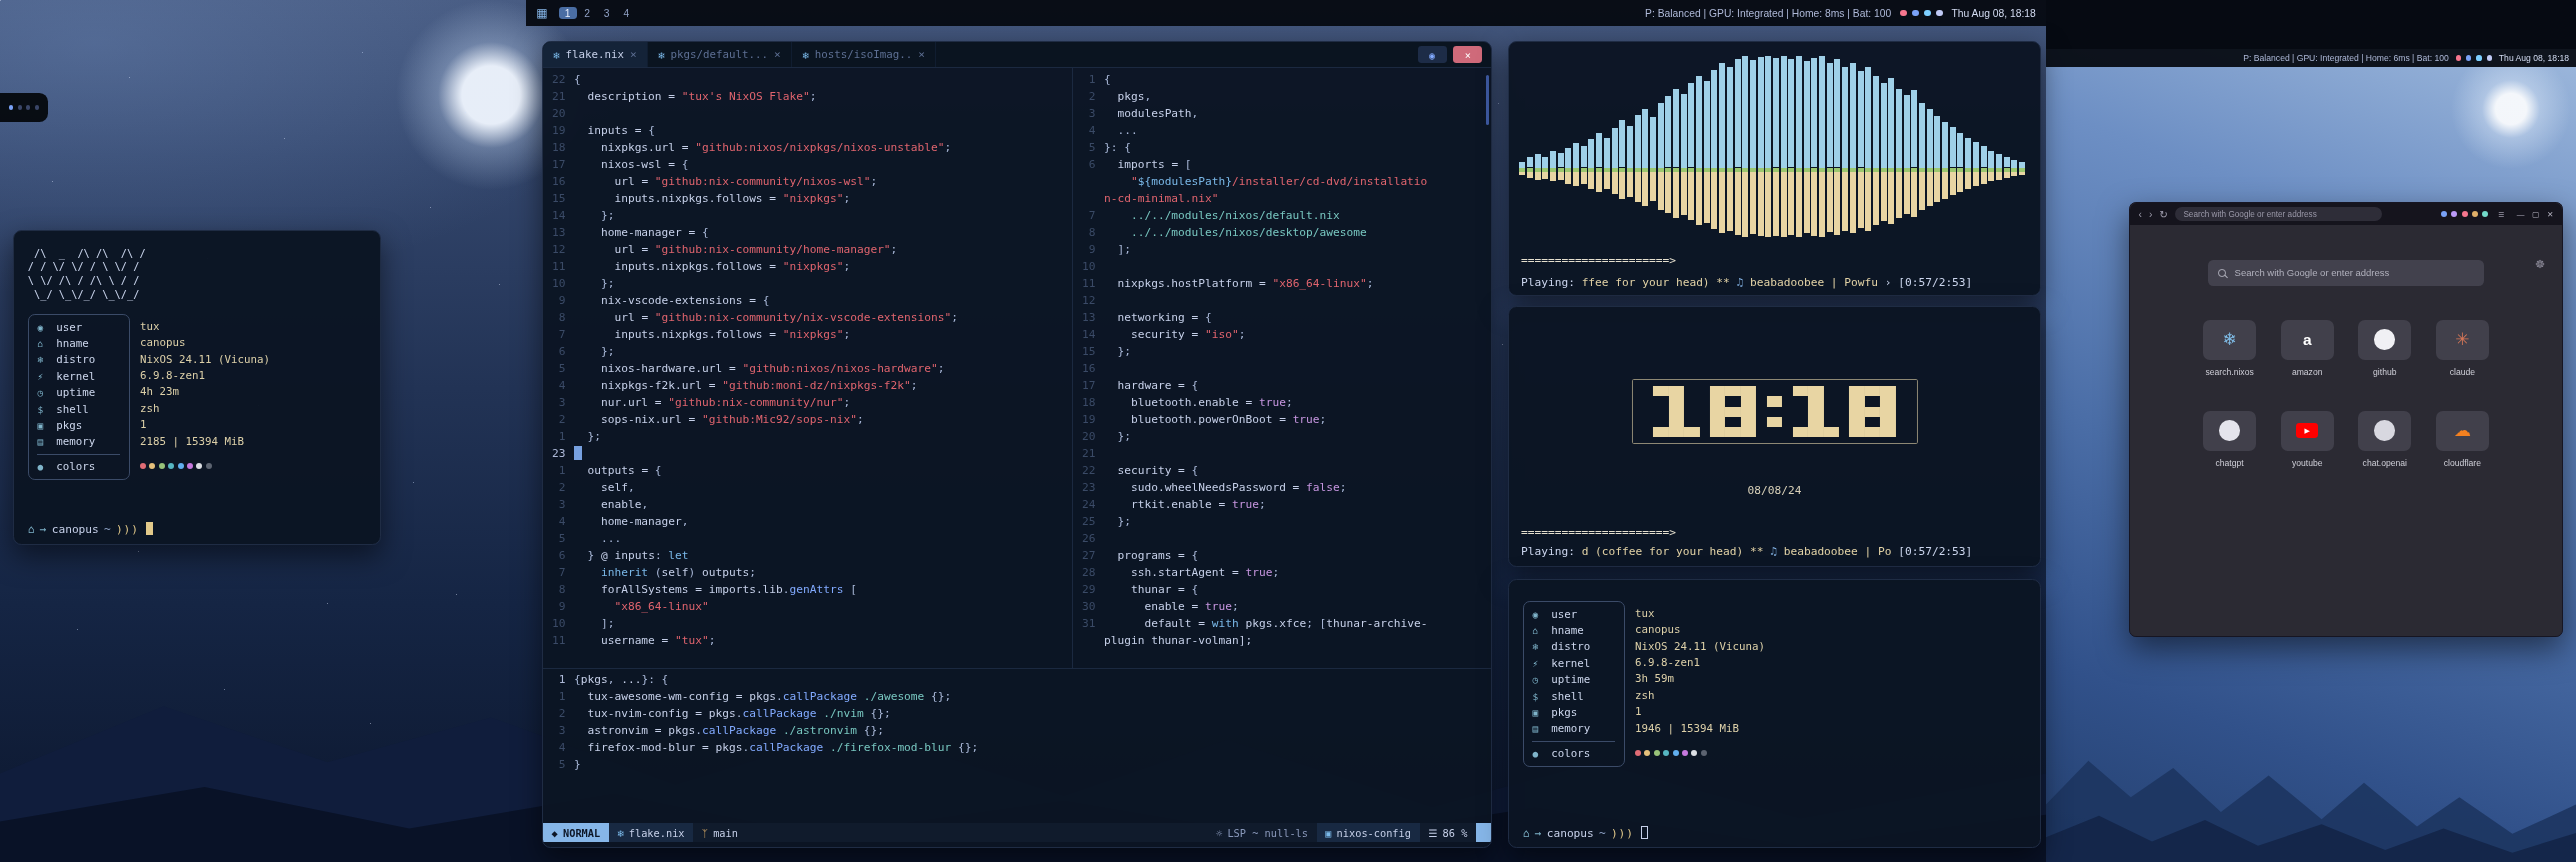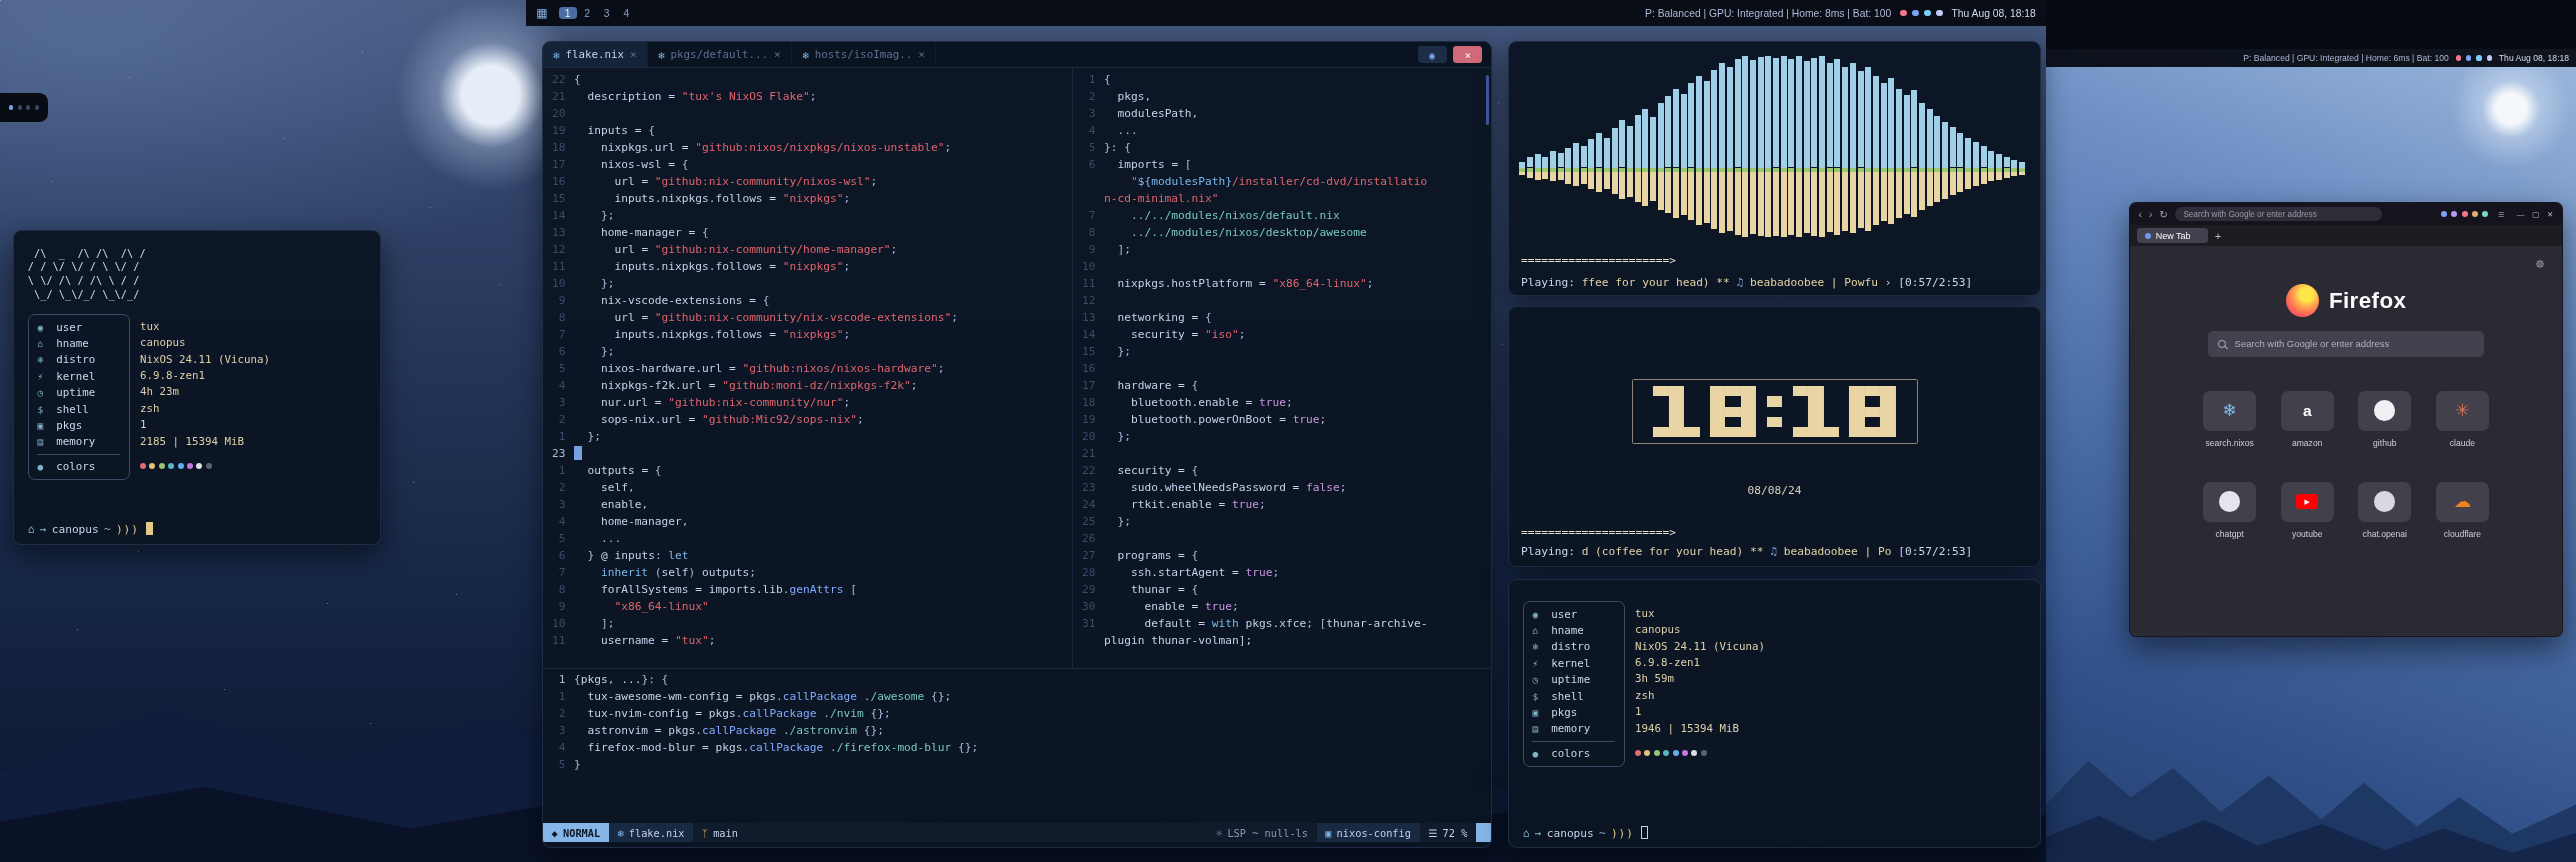--- a/index.html
+++ b/index.html
@@ -410,21 +410,21 @@
         <span class="seg">
           <span class="ic-dim">☼</span>
           <span>LSP ~ null-ls</span>
         </span>
         <span class="seg proj">
           <span class="ic-blue">▣</span>
           <span>nixos-config</span>
         </span>
         <span class="seg scroll">
           <span>☰</span>
-          <span>72 %</span>
+          <span>86 %</span>
         </span>
         <span class="endcap"></span>
       </span>
     </div>
   </div>
 
   <div class="win cava">
     <div class="cavabars" id="cavabars">
         <div class="cbar">
           <div class="cb-t" style="top: 113px; height: 6px;"></div>
@@ -915,33 +915,22 @@
           <span class="dot" style="background: rgb(224, 175, 104);"></span>
           <span class="dot" style="background: rgb(115, 218, 202);"></span>
         </span>
       <span class="ffmenu">≡</span>
       <span class="ffwc" id="ffwc">
           <span>—</span>
           <span>▢</span>
           <span>✕</span>
         </span>
     </div>
-    <div class="fftabs">
-      <span class="fftab">
-        <span class="fffav"></span>
-        <span>New Tab</span>
-      </span>
-      <span class="ffplus">+</span>
-    </div>
     <div class="ffcontent">
       <span class="ffgear">☸</span>
-      <div class="fflogorow">
-        <div class="fflogo"></div>
-        <span class="fflogotext">Firefox</span>
-      </div>
       <div class="ffsearch">
         <span class="ffmag"></span>
         <span class="ffsearchtext">Search with Google or enter address</span>
       </div>
       <div class="fftiles" id="tiles">
           <div class="tile">
             <div class="tcard">
               <span class="tglyph" style="color: rgb(126, 186, 228);">❄</span>
             </div>
             <div class="tlabel">search.nixos</div>

